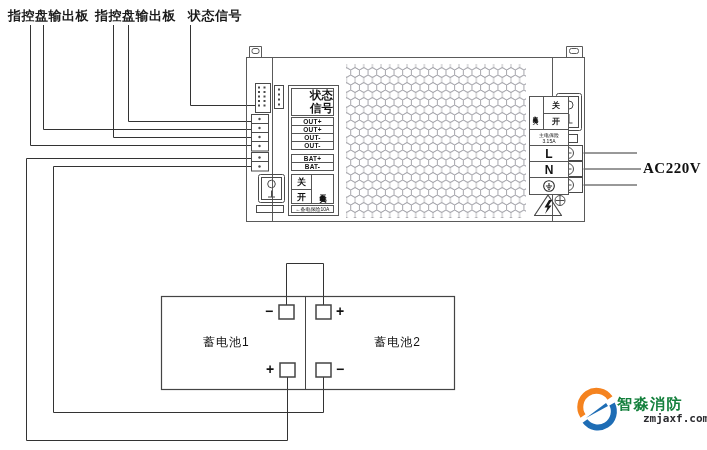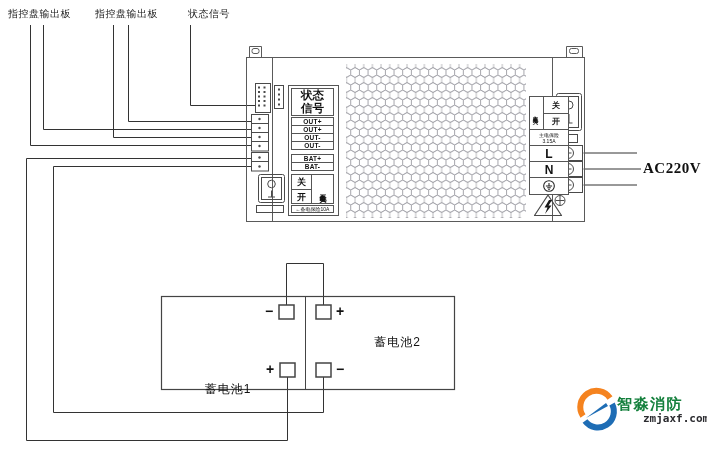--- a/index.html
+++ b/index.html
@@ -1,20 +1,20 @@
 <!DOCTYPE html>
 <html><head>
 <meta charset="utf-8">
 <style>
   html,body{margin:0;padding:0;background:#fff;}
   #stage{position:relative;width:707px;height:450px;background:#fff;overflow:hidden;
          font-family:"Liberation Sans",sans-serif;color:#111;}
   #art{position:absolute;left:0;top:0;z-index:1;}
   .t{position:absolute;z-index:2;white-space:nowrap;}
-  .toplbl{font-size:10px;font-weight:normal;letter-spacing:0.5px;color:#1a1a1a;}
+  .toplbl{font-size:13px;font-weight:bold;letter-spacing:0.5px;color:#1a1a1a;}
   
   .panel{position:absolute;border:1px solid #555;z-index:2;background:#fff;}
   .cell{position:absolute;border:1px solid #555;display:flex;align-items:center;justify-content:center;
         text-align:center;box-sizing:border-box;}
   .rowlbl{font-size:6.5px;font-weight:bold;letter-spacing:0.2px;}
   .statusbig{font-size:11.5px;font-weight:bold;line-height:13px;flex-direction:column;}
   .vtext{writing-mode:vertical-rl;text-orientation:upright;}
   .switchchar{font-size:9px;font-weight:bold;}
   
   .rcell{position:absolute;box-sizing:border-box;border-top:1px solid #555;display:flex;
@@ -174,21 +174,21 @@
       <path d="M612 404 A16 16 0 0 1 585 421" fill="none" stroke-width="6" stroke="#1E6DB5"></path>
       <path d="M606 403 L586 418 L608 406 Z" fill="#1E6DB5" stroke="none"></path>
     </g>
   </svg>
 
   <div class="t toplbl" style="left:8px;top:7px;">指控盘输出板</div>
   <div class="t toplbl" style="left:95px;top:7px;">指控盘输出板</div>
   <div class="t toplbl" style="left:188px;top:7px;">状态信号</div>
 
   <div class="panel" style="left:288px;top:85px;width:49px;height:129px;">
-    <div class="cell statusbig" style="left:2px;top:2px;width:43px;height:28px;">
+    <div class="cell statusbig" style="left:2px;top:2px;width:43px;height:28px;align-items:flex-end;">
       <div>状态</div>
       <div>信号</div>
     </div>
     <div class="cell rowlbl" style="left:2px;top:31px;width:43px;height:9px;">OUT+</div>
     <div class="cell rowlbl" style="left:2px;top:39px;width:43px;height:9px;">OUT+</div>
     <div class="cell rowlbl" style="left:2px;top:47px;width:43px;height:9px;">OUT-</div>
     <div class="cell rowlbl" style="left:2px;top:55px;width:43px;height:9px;">OUT-</div>
     <div class="cell rowlbl" style="left:2px;top:68px;width:43px;height:9px;">BAT+</div>
     <div class="cell rowlbl" style="left:2px;top:76px;width:43px;height:9px;">BAT-</div>
     <div class="cell" style="left:2px;top:88px;width:21px;height:30px;flex-direction:column;padding:0;">
@@ -214,21 +214,21 @@
         <g stroke="#222" fill="none" stroke-width="1.2">
           <circle cx="9" cy="7" r="6"></circle>
           <path d="M9 3.5 V7 M5.5 7 H12.5 M7 9 H11 M8.2 10.8 H9.8"></path>
         </g>
       </svg>
     </div>
   </div>
 
   <div class="t ac" style="left:643px;top:160px;">AC220V</div>
 
-  <div class="t batname" style="left:193px;top:334px;width:70px;text-align:center;margin-top:47px;">蓄电池1</div>
+  <div class="t batname" style="left:203px;top:334px;width:70px;">蓄电池1</div>
   <div class="t batname" style="left:351px;top:334px;width:70px;text-align:right;">蓄电池2</div>
   <div class="t sign" style="left:262px;top:303px;">−</div>
   <div class="t sign" style="left:333px;top:303px;">+</div>
   <div class="t sign" style="left:263px;top:361px;">+</div>
   <div class="t sign" style="left:333px;top:361px;">−</div>
 
   <div class="t logo-title" style="left:617px;top:395px;">智淼消防</div>
   <div class="t logo-domain" style="left:619px;top:412px;margin-left:24px;">zmjaxf.com</div>
 
 </div>

